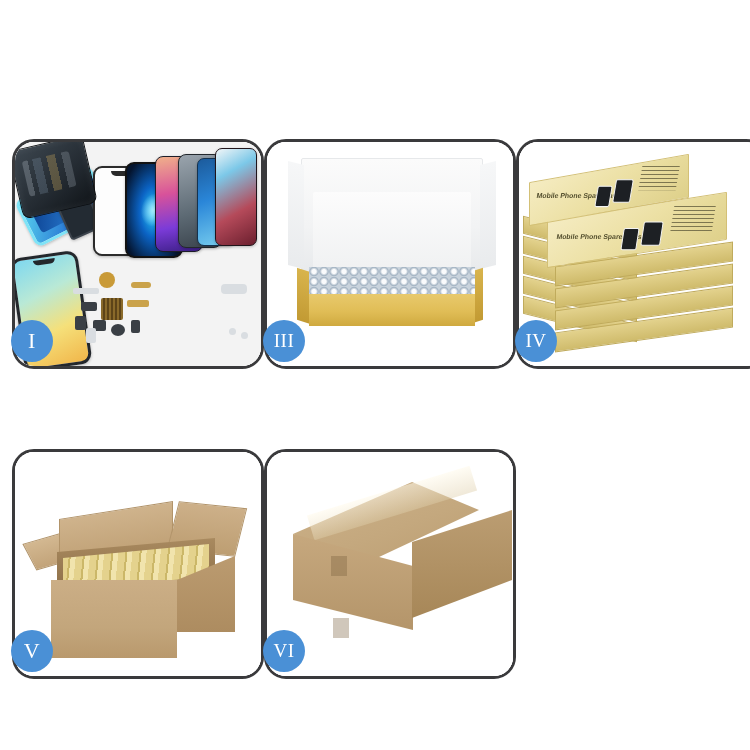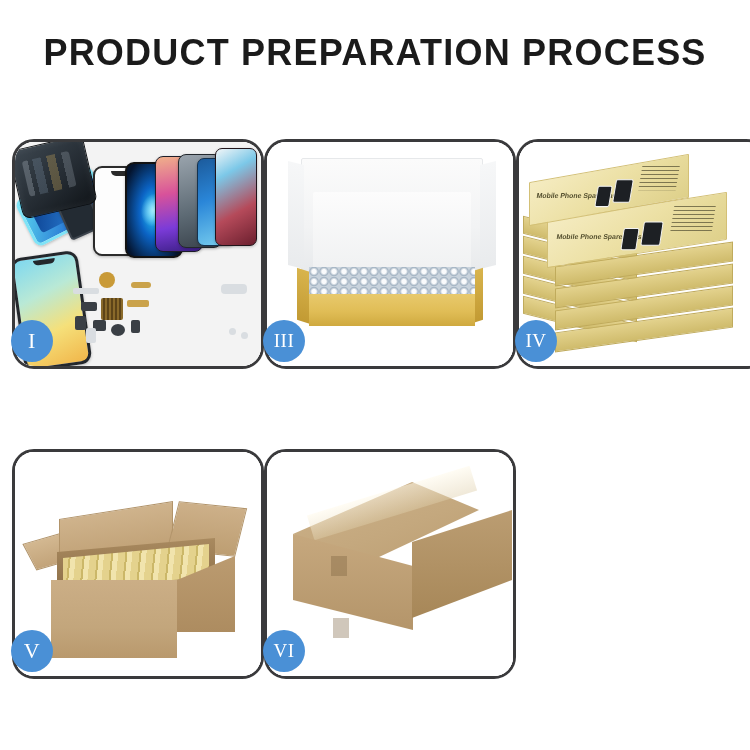--- a/index.html
+++ b/index.html
@@ -360,21 +360,20 @@
   }
   .sc-tab{
     position:absolute; width:16px; height:20px;
     background:rgba(120,95,60,.35);
   }
 </style>
 </head>
 <body>
 
 <div class="header">
-  <h1 class="page-title">PRODUCT PREPARATION PROCESS</h1>
 </div>
 
 <div class="grid">
 
   <div class="panel">
     <div class="panel-clip">
       <div class="scene-parts">
         <div class="ph ph-blue-flat"></div>
         <div class="ph ph-dark-small"></div>
         <div class="ph ph-glass"></div>

